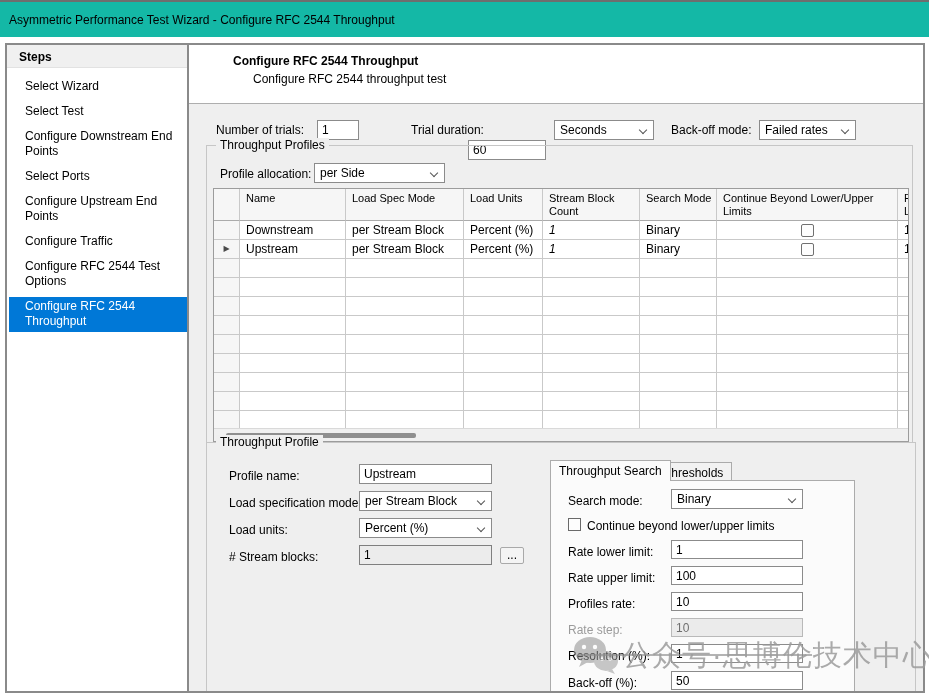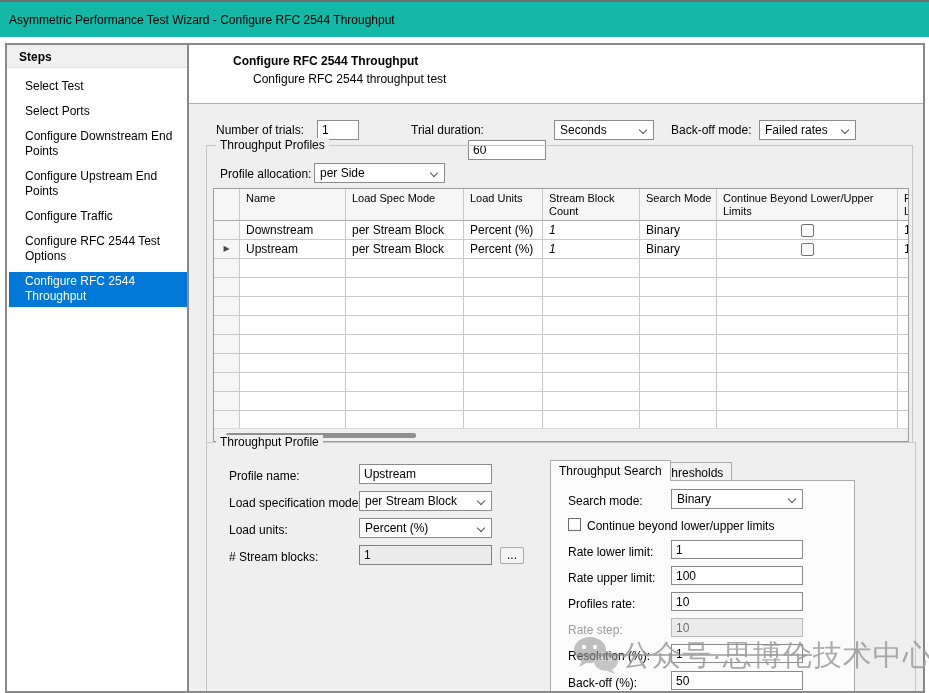--- a/index.html
+++ b/index.html
@@ -139,23 +139,24 @@
 
 <div class="root">
 
   <div class="titlebar">
     <span>Asymmetric Performance Test Wizard - Configure RFC 2544 Throughput</span>
   </div>
 
   <div class="sidebar">
     <div class="sidebar-header">Steps</div>
     <div class="steps-list">
+      <span class="step">Select Wizard</span>
       <span class="step">Select Test</span>
+      <span class="step">Configure Downstream End Points</span>
       <span class="step">Select Ports</span>
-      <span class="step">Configure Downstream End Points</span>
       <span class="step">Configure Upstream End Points</span>
       <span class="step">Configure Traffic</span>
       <span class="step">Configure RFC 2544 Test Options</span>
       <span class="step selected">Configure RFC 2544 Throughput</span>
     </div>
   </div>
 
   <div class="main">
     <div class="main-header">
       <div class="page-title">Configure RFC 2544 Throughput</div>

